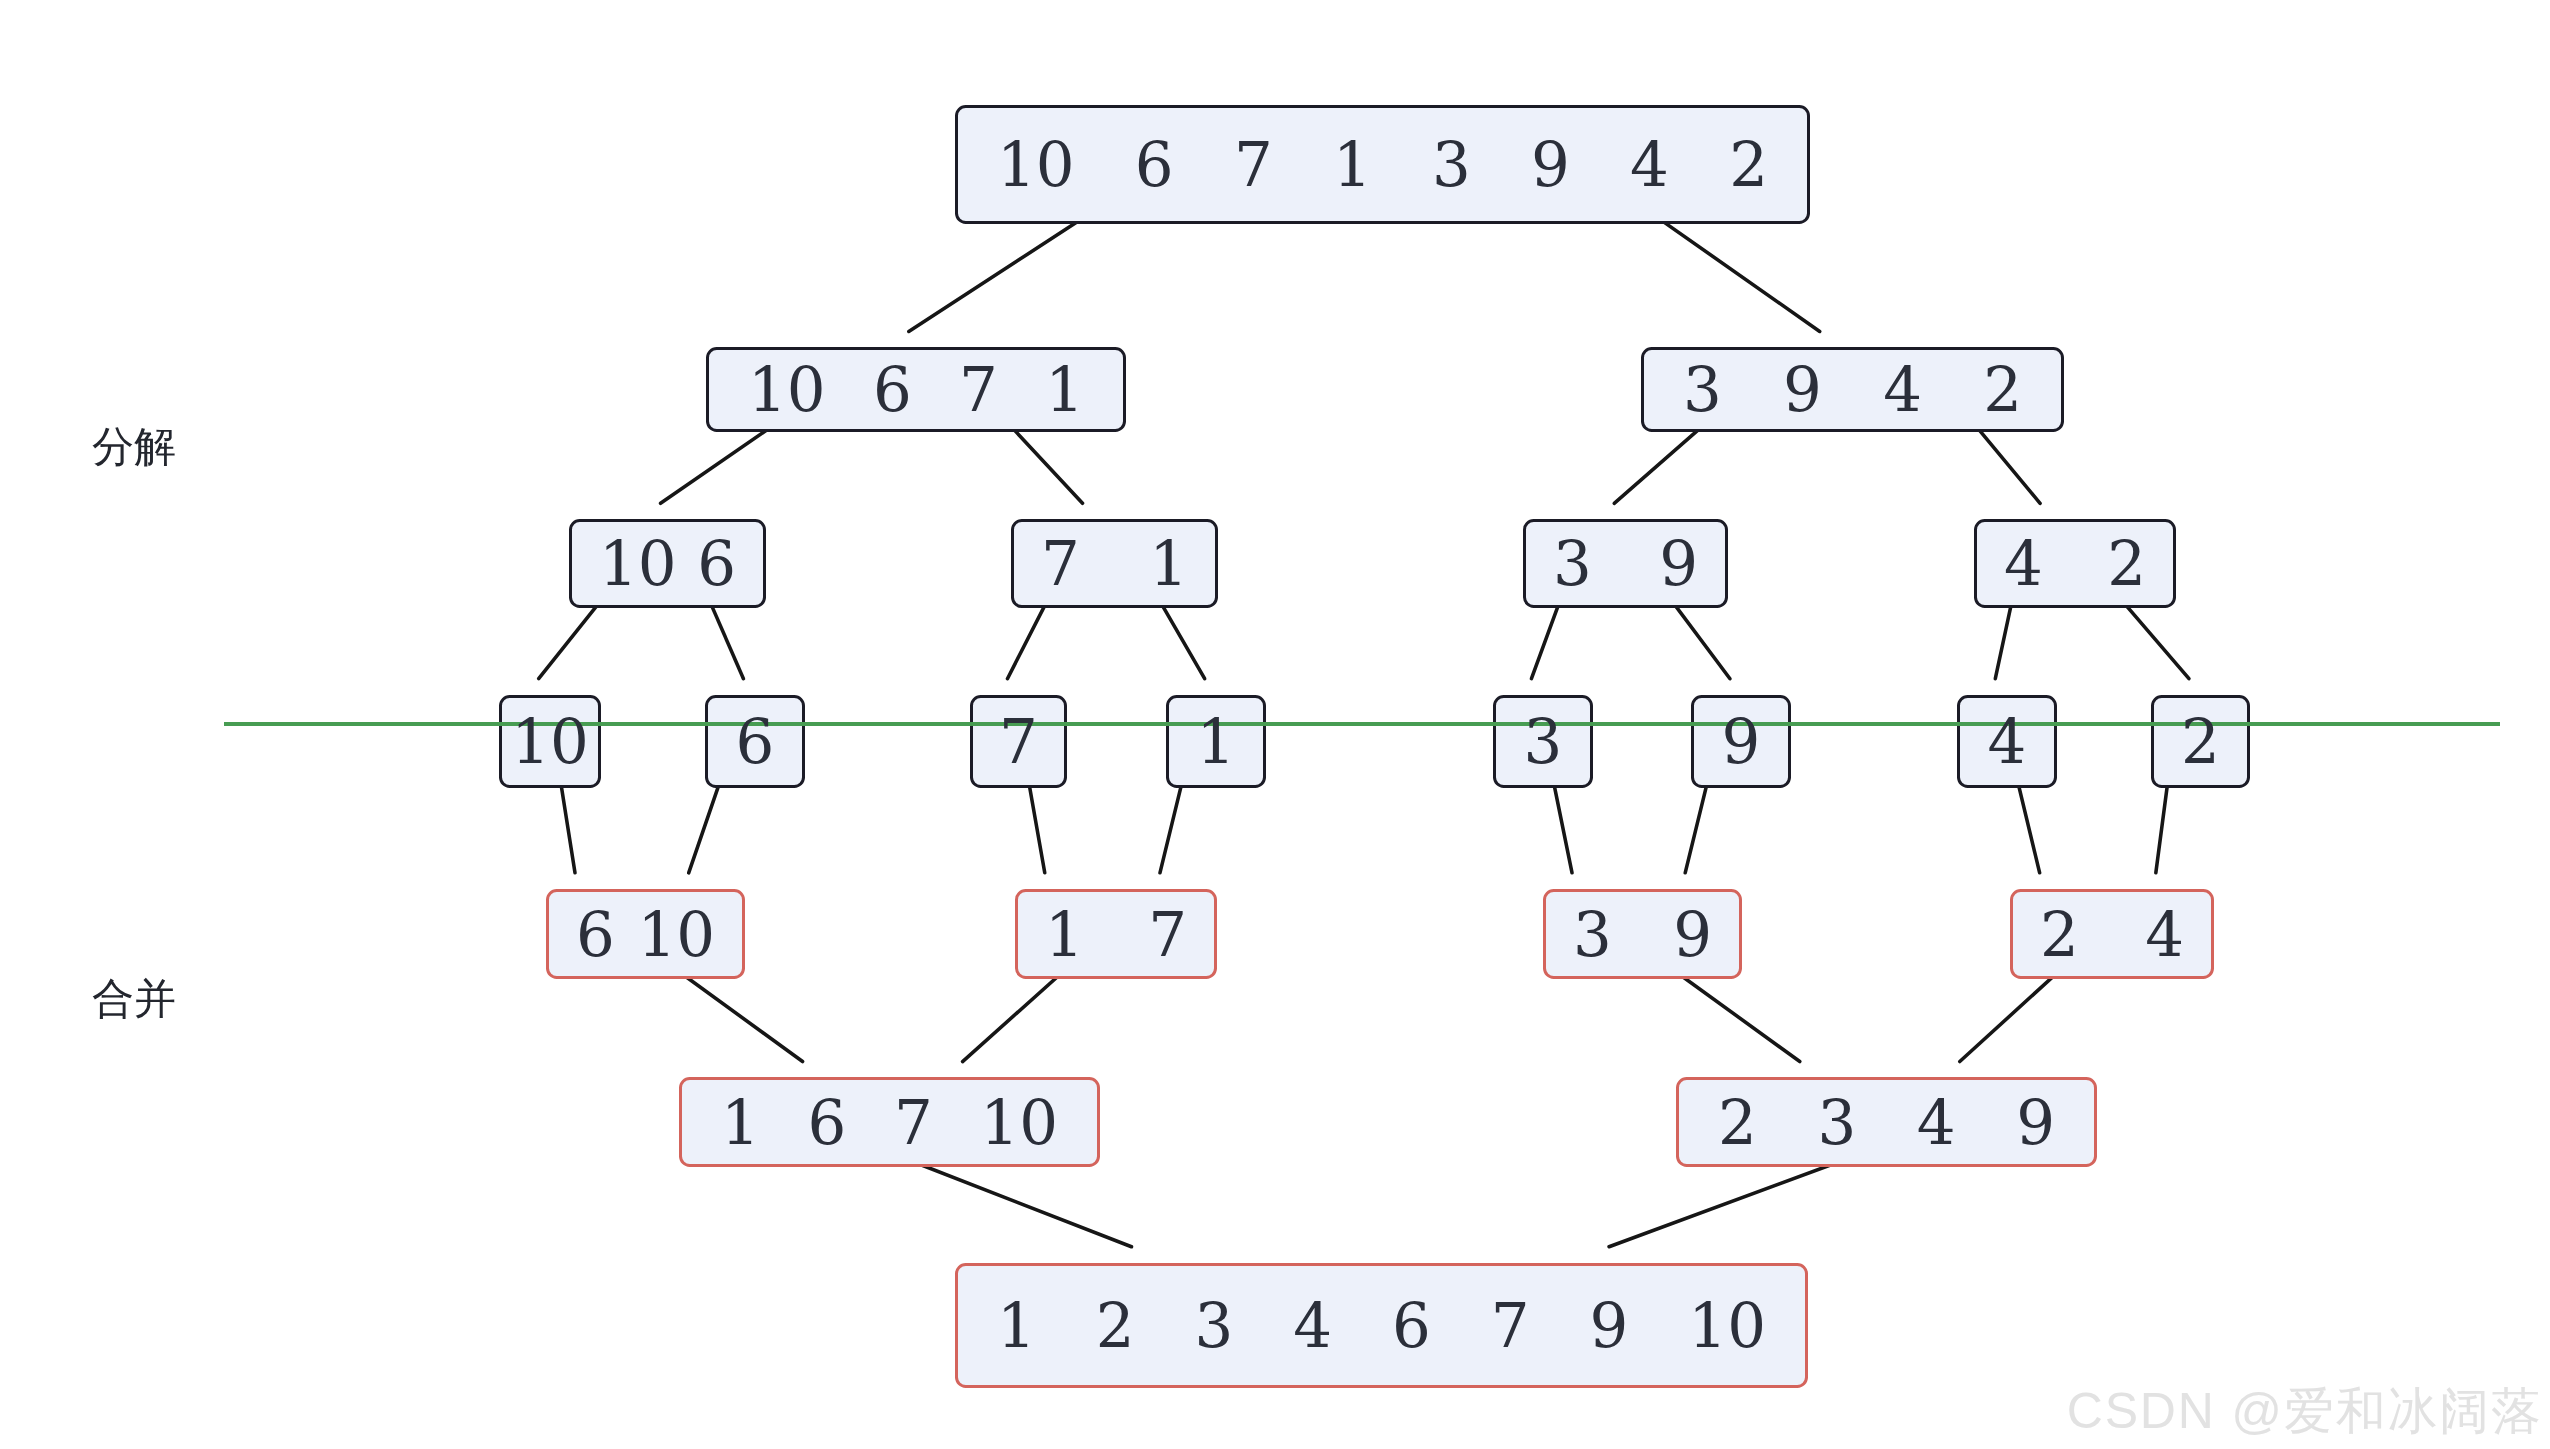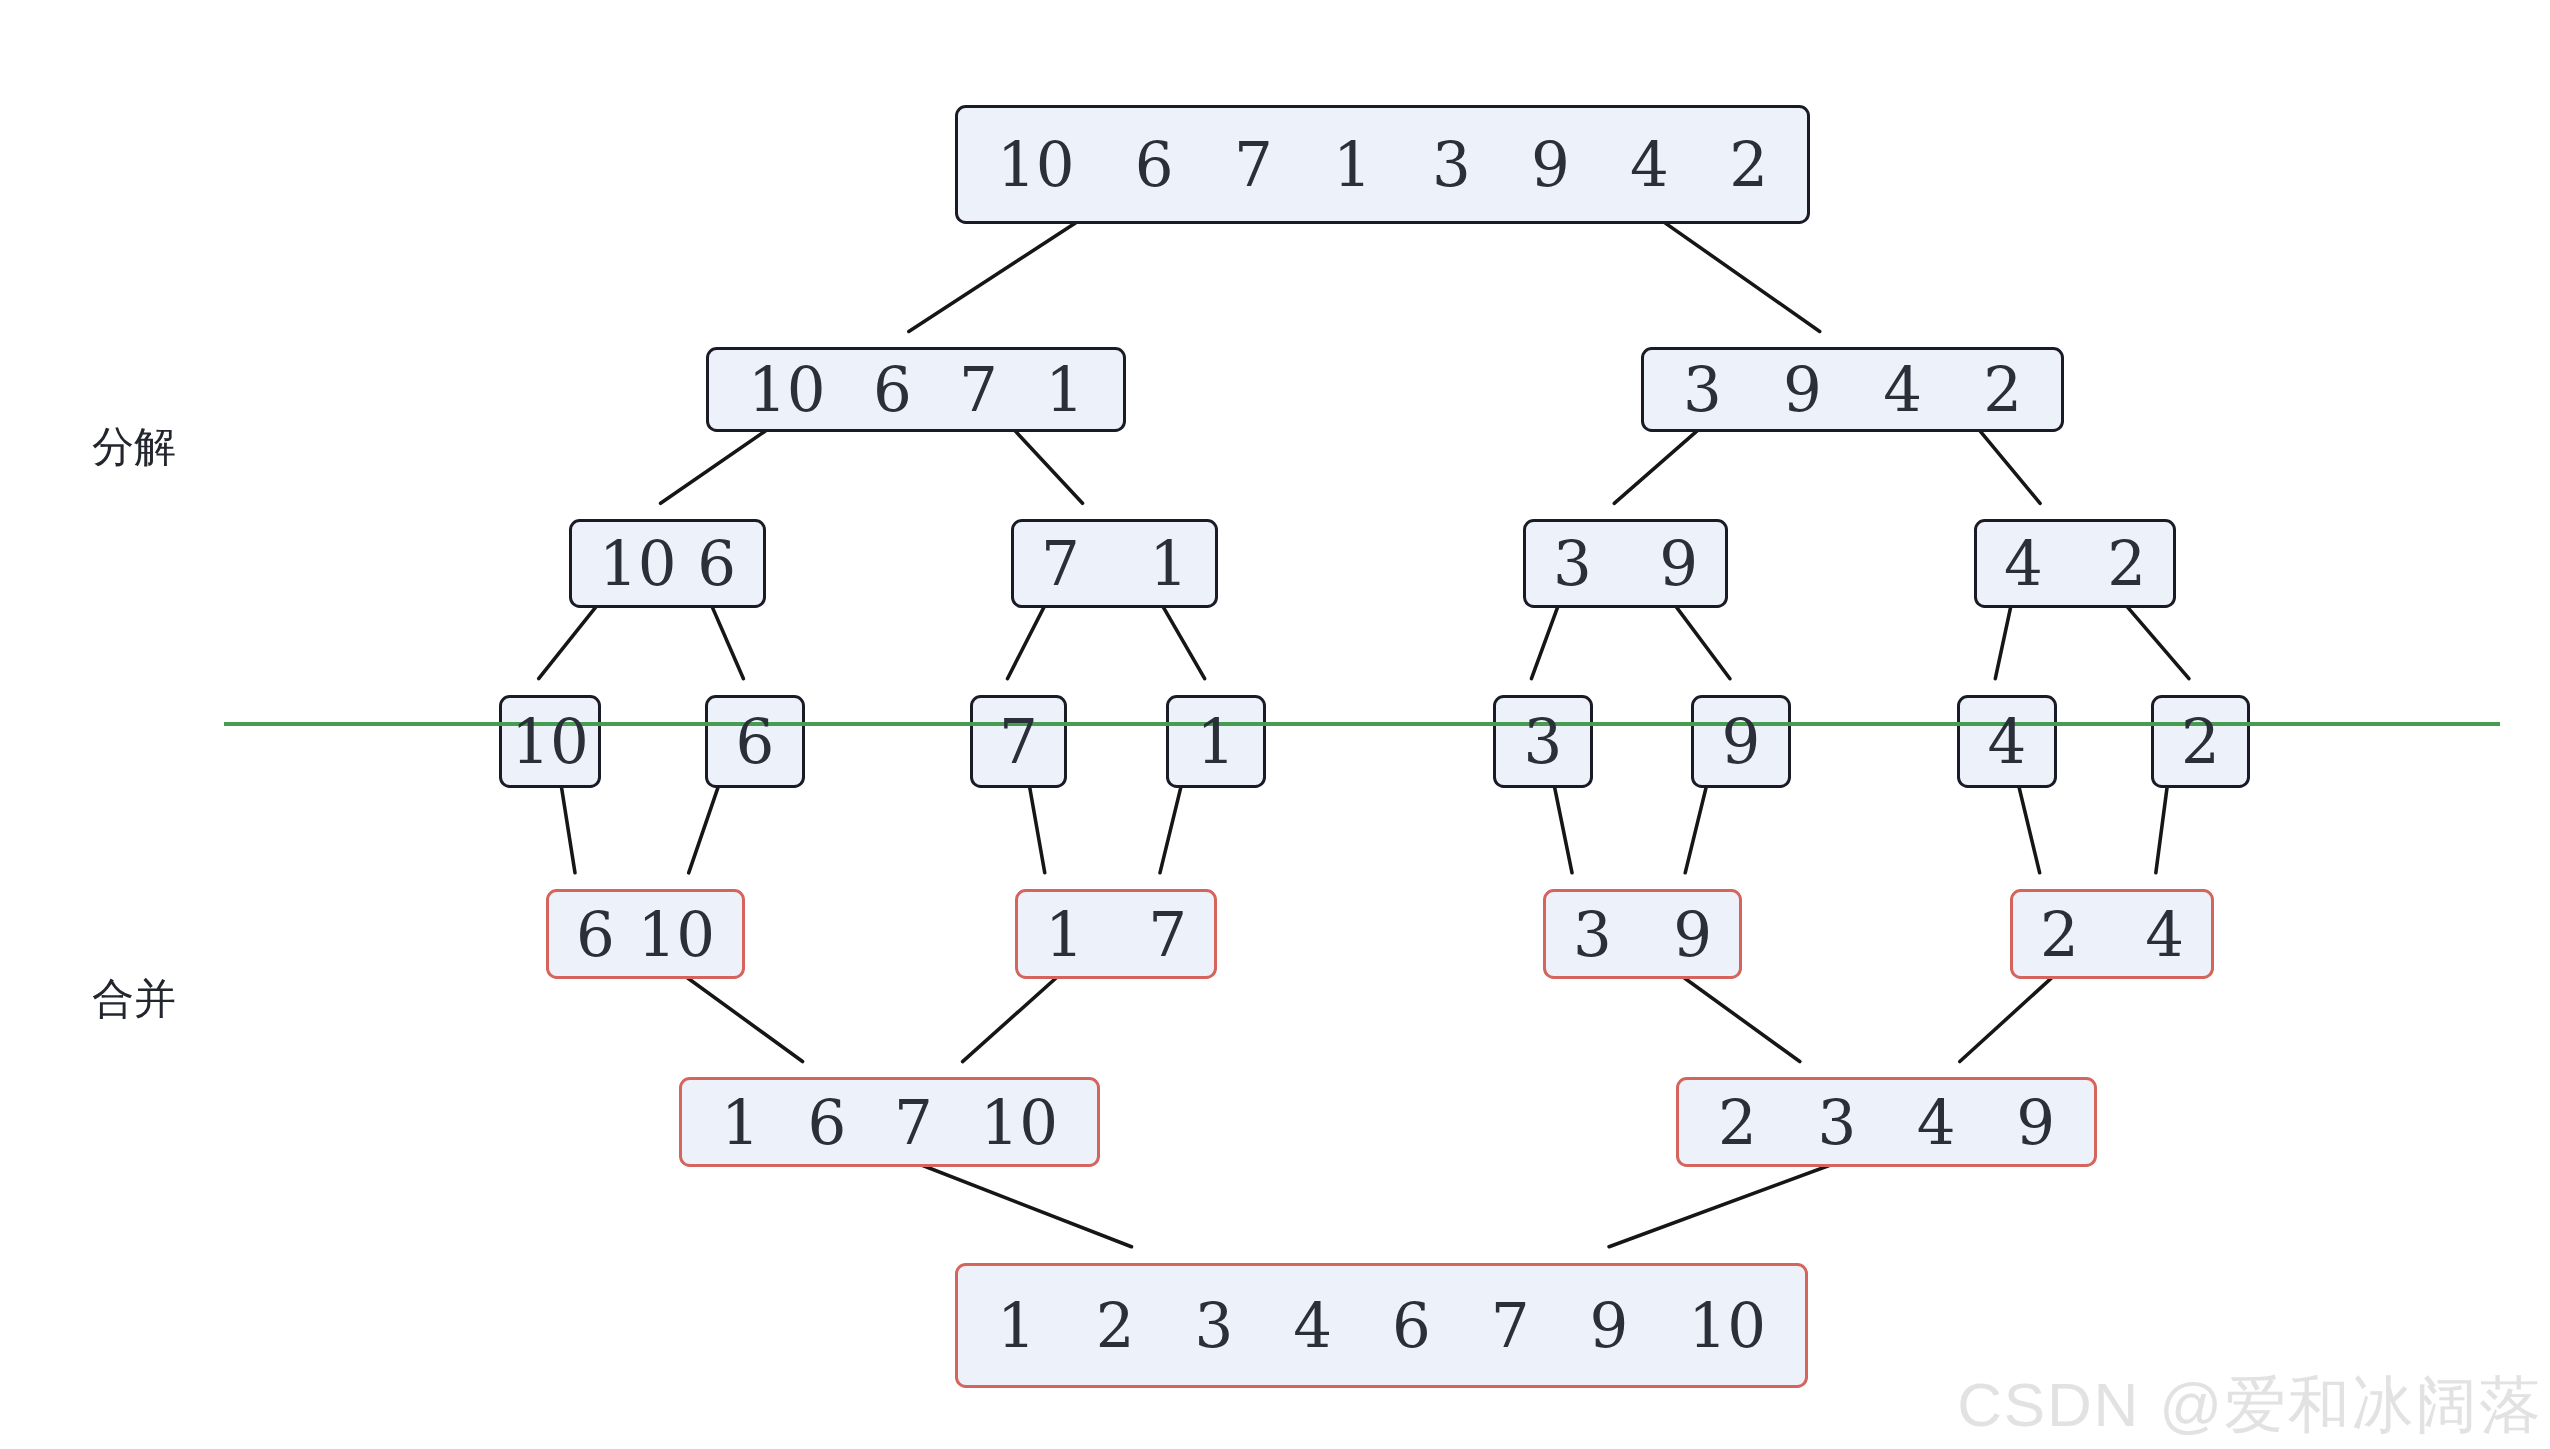--- a/index.html
+++ b/index.html
@@ -41,21 +41,21 @@
     font-weight:500;
     color:var(--label,#23262e);
     line-height:1;
   }
   #label-decompose{left:92px;top:426px;}
   #label-merge{left:92px;top:978px;}
   #watermark{
     position:absolute;
     right:7.1px;bottom:14.2px;
     font-family:"Liberation Sans","DejaVu Sans",sans-serif;
-    font-size:62px;
+    font-size:50px;
     color:var(--wm,#e2e2e2);
     text-shadow:1.8px 1.8px 0.9px rgba(255,255,255,0.95);
     letter-spacing:1.8px;
     line-height:1;
   }
 </style>
 </head>
 <body>
 
 <div id="canvas" style="--bg: #ffffff; --box-fill: #edf1fa; --dec-border: #1b1b26; --mer-border: #d4645c; --digit: #2b2f3a; --label: #23262e; --connector: #161616; --divider: #479c52; --wm: #e2e2e2;">

